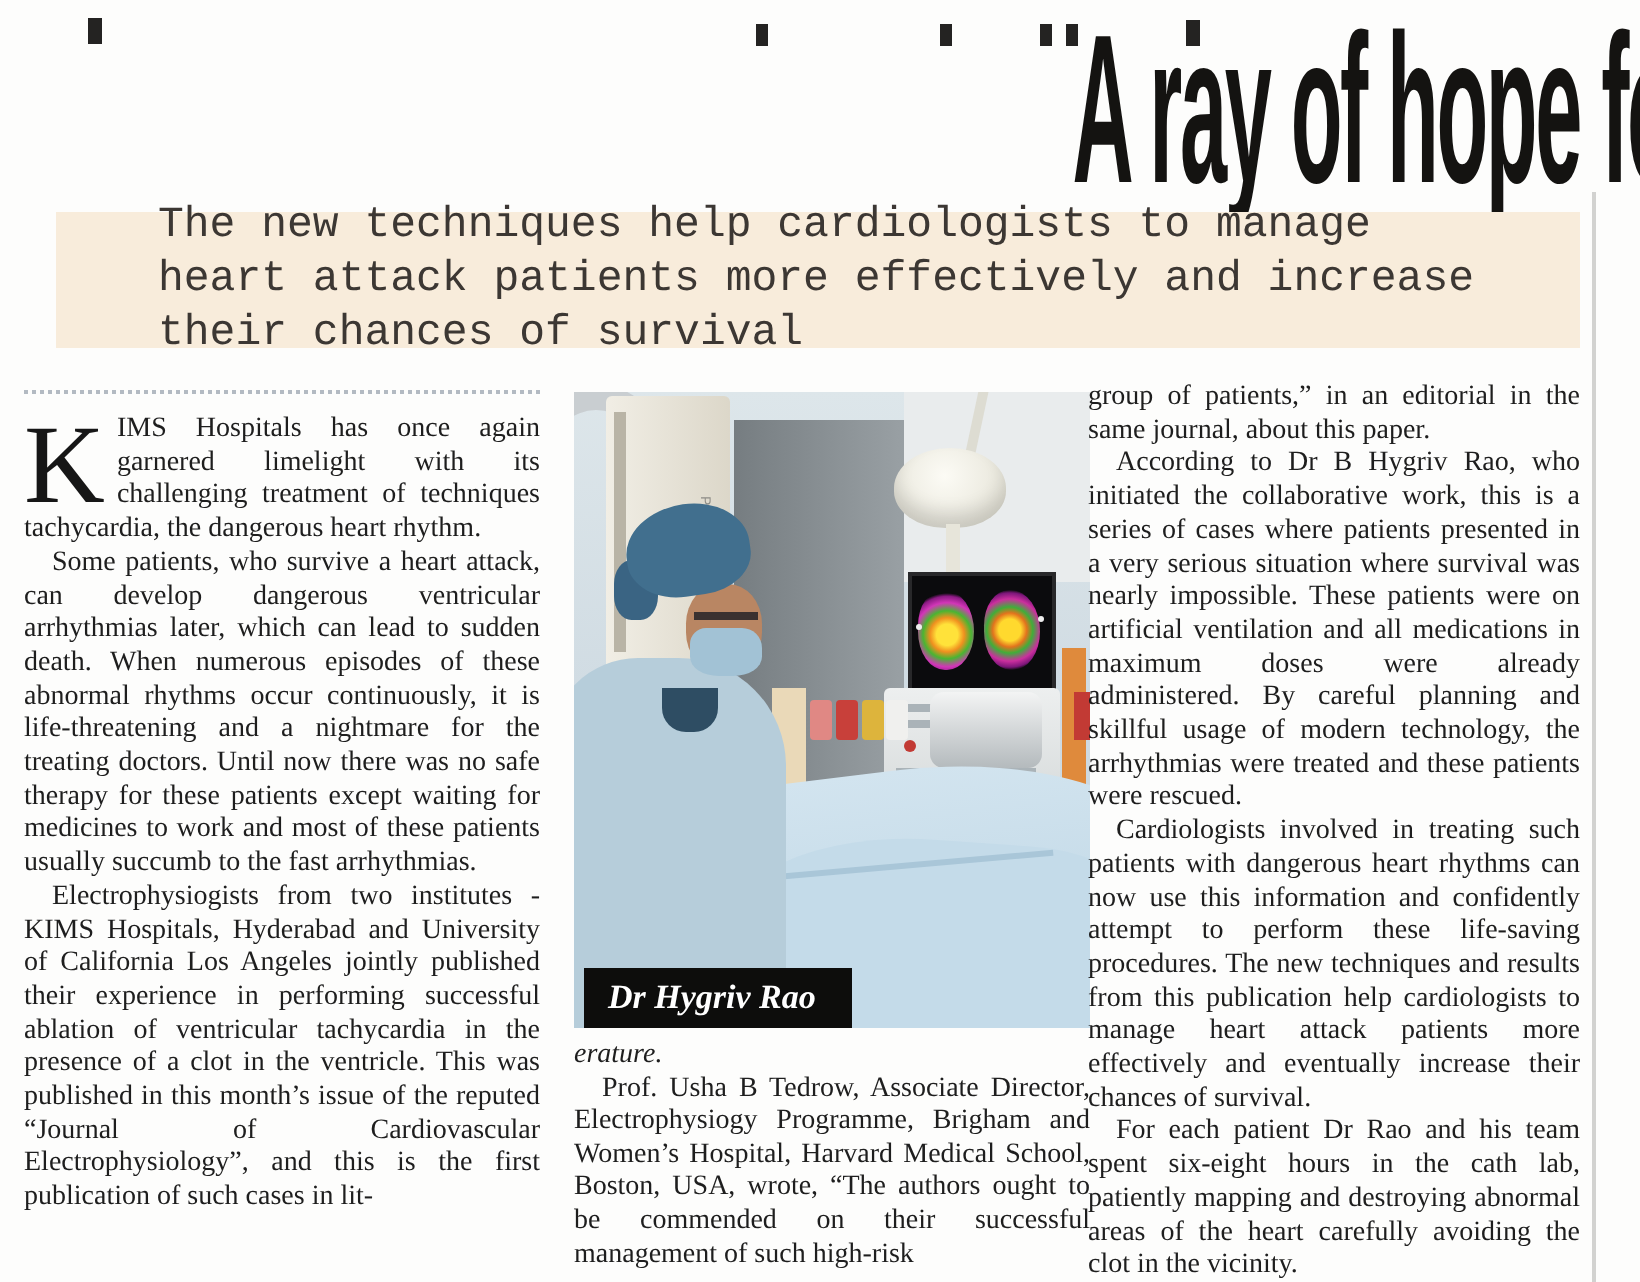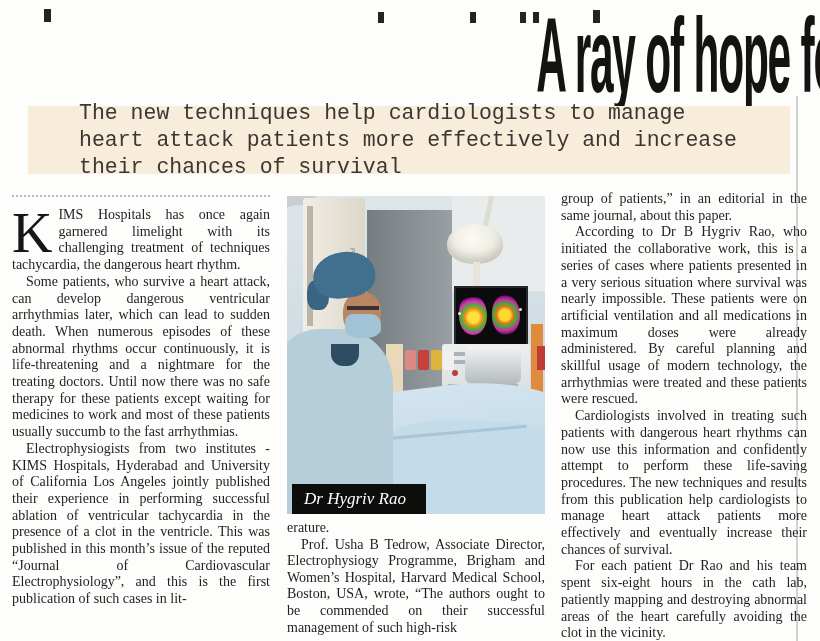--- a/index.html
+++ b/index.html
@@ -23,21 +23,21 @@
     display:flex;align-items:center;justify-content:center;
   }
   .standfirst-text{
     width:660px;text-align:left;font-family:Liberation Mono, monospace;
     font-size:21.5px;line-height:27px;color:#3c3733;
   }
   
   .col{position:absolute;font-size:14px;line-height:16.7px;text-align:justify;}
   #col1{left:12px;top:190px;width:258px;}
   #col2{left:287px;top:196px;width:258px;}
-  #col3{left:561px;top:191px;width:246px;}
+  #col3{left:544px;top:191px;width:246px;}
   .col p{margin:0;text-indent:14px;}
   .col p.noindent{text-indent:0;}
   .byline{
     text-align:center;font-variant:small-caps;font-weight:bold;font-size:15px;
     letter-spacing:1.5px;color:#222;text-indent:0;line-height:18px;margin-top:2px;
   }
   .byline-rule{border-bottom:2px dotted #b3bac2;margin:4px 0 10px 0;height:1px;}
   .dropcap{
     float:left;font-size:56px;line-height:45px;padding:4px 6px 0 0;color:#161616;
     font-family:"Liberation Serif",serif;
@@ -83,21 +83,21 @@
   .ph-doc-mask{left:58px;top:118px;width:36px;height:24px;background:#a2c2d5;border-radius:8px 10px 40% 40%;}
   .ph-doc-cap{left:26px;top:56px;width:62px;height:46px;background:#416f8e;border-radius:52% 50% 42% 44%;transform:rotate(-8deg);}
   .ph-doc-captail{left:20px;top:84px;width:22px;height:30px;background:#3a6483;border-radius:40%;}
   .ph-drape{left:-22px;top:192px;width:330px;height:160px;background:linear-gradient(180deg,#d2e4ef,#b7d1e1);
     transform:rotate(-7deg);border-radius:34% 42% 0 0;}
   .ph-drape2{left:70px;top:224px;width:220px;height:120px;background:#c4dbe9;transform:rotate(4deg);border-radius:48% 30% 0 0;}
   .ph-drape-ridge{left:30px;top:238px;width:210px;height:3px;background:#a9c6d8;transform:rotate(-5deg);}
   .photo-caption{
     left:5px;top:288px;width:134px;height:30px;background:#0d0d0c;color:#fff;
     display:flex;align-items:center;padding-left:12px;box-sizing:border-box;
-    font-family:"Liberation Serif",serif;font-style:italic;font-weight:normal;font-size:17px;
+    font-family:"Liberation Serif",serif;font-style:italic;font-weight:bold;font-size:17px;
   }
 </style>
 </head>
 <body>
 
 <div class="crop-mark" style="left:44px;top:9px;width:7px;height:13px;"></div>
 <div class="crop-mark" style="left:378px;top:12px;width:6px;height:11px;"></div>
 <div class="crop-mark" style="left:470px;top:12px;width:6px;height:11px;"></div>
 <div class="crop-mark" style="left:520px;top:12px;width:6px;height:11px;"></div>
 <div class="crop-mark" style="left:533px;top:12px;width:6px;height:11px;"></div>
@@ -156,21 +156,21 @@
     <div class="ph-drape-ridge"></div>
     <div class="ph-doc-body"></div>
     <div class="ph-doc-neck"></div>
     <div class="ph-doc-face"></div>
     <div class="ph-doc-glasses"></div>
     <div class="ph-doc-mask"></div>
     <div class="ph-doc-captail"></div>
     <div class="ph-doc-cap"></div>
     <div class="photo-caption">Dr Hygriv Rao</div>
   </div>
-  <p class="noindent" style="line-height:16.6px;">erature.</p>
+  <p class="noindent" style="line-height:16.6px;font-style:italic;">erature.</p>
   <p style="line-height:16.6px;">Prof. Usha B Tedrow, Associate Director, Electrophysiogy Programme, Brigham and Women’s Hospital, Harvard Medical School, Boston, USA, wrote, “The authors ought to be commended on their successful management of such high-risk</p>
 </div>
 
 <div class="col" id="col3">
   <p class="noindent">group of patients,” in an editorial in the same journal, about this paper.</p>
   <p>According to Dr B Hygriv Rao, who initiated the collaborative work, this is a series of cases where patients presented in a very serious situation where survival was nearly impossible. These patients were on artificial ventilation and all medications in maximum doses were already administered. By careful planning and skillful usage of modern technology, the arrhythmias were treated and these patients were rescued.</p>
   <p>Cardiologists involved in treating such patients with dangerous heart rhythms can now use this information and confidently attempt to perform these life-saving procedures. The new techniques and results from this publication help cardiologists to manage heart attack patients more effectively and eventually increase their chances of survival.</p>
   <p>For each patient Dr Rao and his team spent six-eight hours in the cath lab, patiently mapping and destroying abnormal areas of the heart carefully avoiding the clot in the vicinity.</p>
 </div>
 

